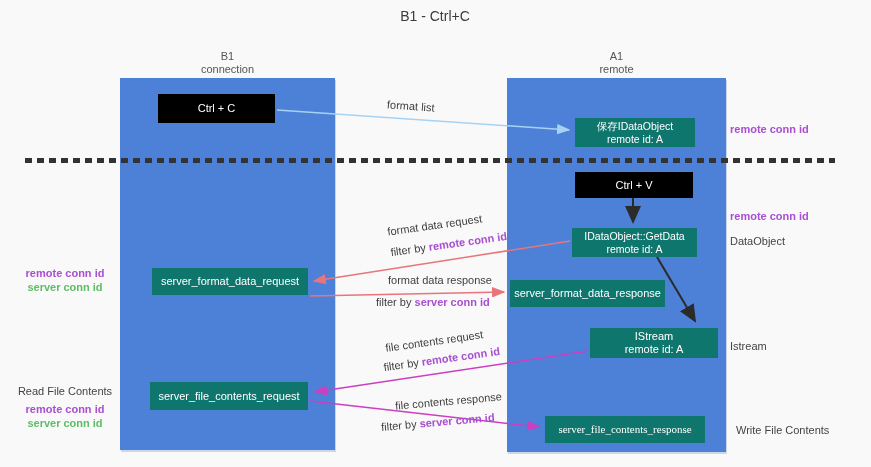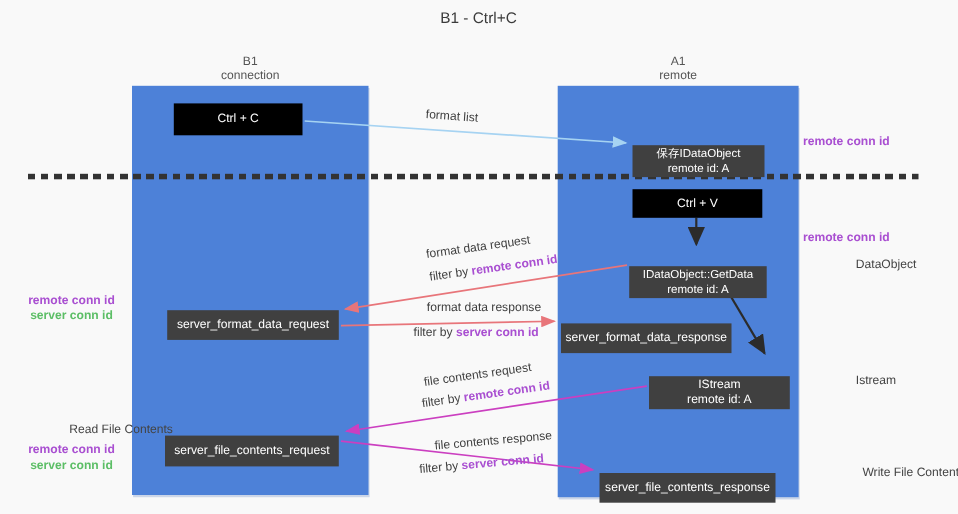--- a/index.html
+++ b/index.html
@@ -13,45 +13,45 @@
   .lane-left  { left:120px; top:78px; width:215px; height:372px; }
   .lane-right { left:507px; top:78px; width:219px; height:374px; }
 
   .lane-header { position:absolute; text-align:center; font-size:11px; line-height:13px; color:#555; }
   .lane-header-left  { left:120px; top:50px; width:215px; }
   .lane-header-right { left:507px; top:50px; width:219px; }
 
   .node { position:absolute; color:#fff; text-align:center; font-size:11px;
           display:flex; flex-direction:column; justify-content:center; line-height:13px; }
   .green  { background:#000000; }
-  .orange { background:#404040;margin-top:14px; }
+  .orange { background:#0f766e; }
 
   .n-ctrl-c   { left:158px; top:94px;  width:117px; height:29px; }
   .n-saveobj  { left:575px; top:118px; width:120px; height:29px; font-size:10.5px; }
   .n-ctrl-v   { left:575px; top:172px; width:118px; height:26px; }
   .n-getdata  { left:572px; top:228px; width:125px; height:29px; font-size:10.5px; }
   .n-fmt-req  { left:152px; top:268px; width:156px; height:27px; }
   .n-fmt-resp { left:510px; top:280px; width:155px; height:27px; }
   .n-istream  { left:590px; top:328px; width:128px; height:30px; }
   .n-file-req { left:150px; top:382px; width:158px; height:28px; }
-  .n-file-resp{ left:545px; top:416px; width:160px; height:27px; }
+  .n-file-resp{ left:545px; top:416px; width:160px; height:27px;font-family:Liberation Serif, serif; }
 
   .dashline { position:absolute; left:25px; top:158px; width:810px; height:5px;
               background:repeating-linear-gradient(90deg,#333 0 7px,transparent 7px 12px); }
 
   svg.overlay { position:absolute; left:0; top:0; pointer-events:none; }
 
   .elabel { position:absolute; font-size:11px; color:#3f3f3f; white-space:nowrap; }
   .rot-m8 { transform:rotate(-8deg); }
   .rot-m5 { transform:rotate(-5deg); }
   .rot-p4 { transform:rotate(4deg); }
   .id-purple { color:#a94fd1; font-weight:bold; }
   .id-green  { color:#5cbe66; font-weight:bold; }
   .side { position:absolute; font-size:11px; white-space:nowrap; }
-  .side-plain { color:#444;margin-left:48px; }
+  .side-plain { color:#444; }
   .left-block { position:absolute; left:15px; width:100px; text-align:center;
                 font-size:11px; line-height:14px; white-space:nowrap; }
 </style>
 </head>
 <body>
 
 <div class="canvas">
 
   <div class="title">
     <div>B1 - Ctrl+C</div>

